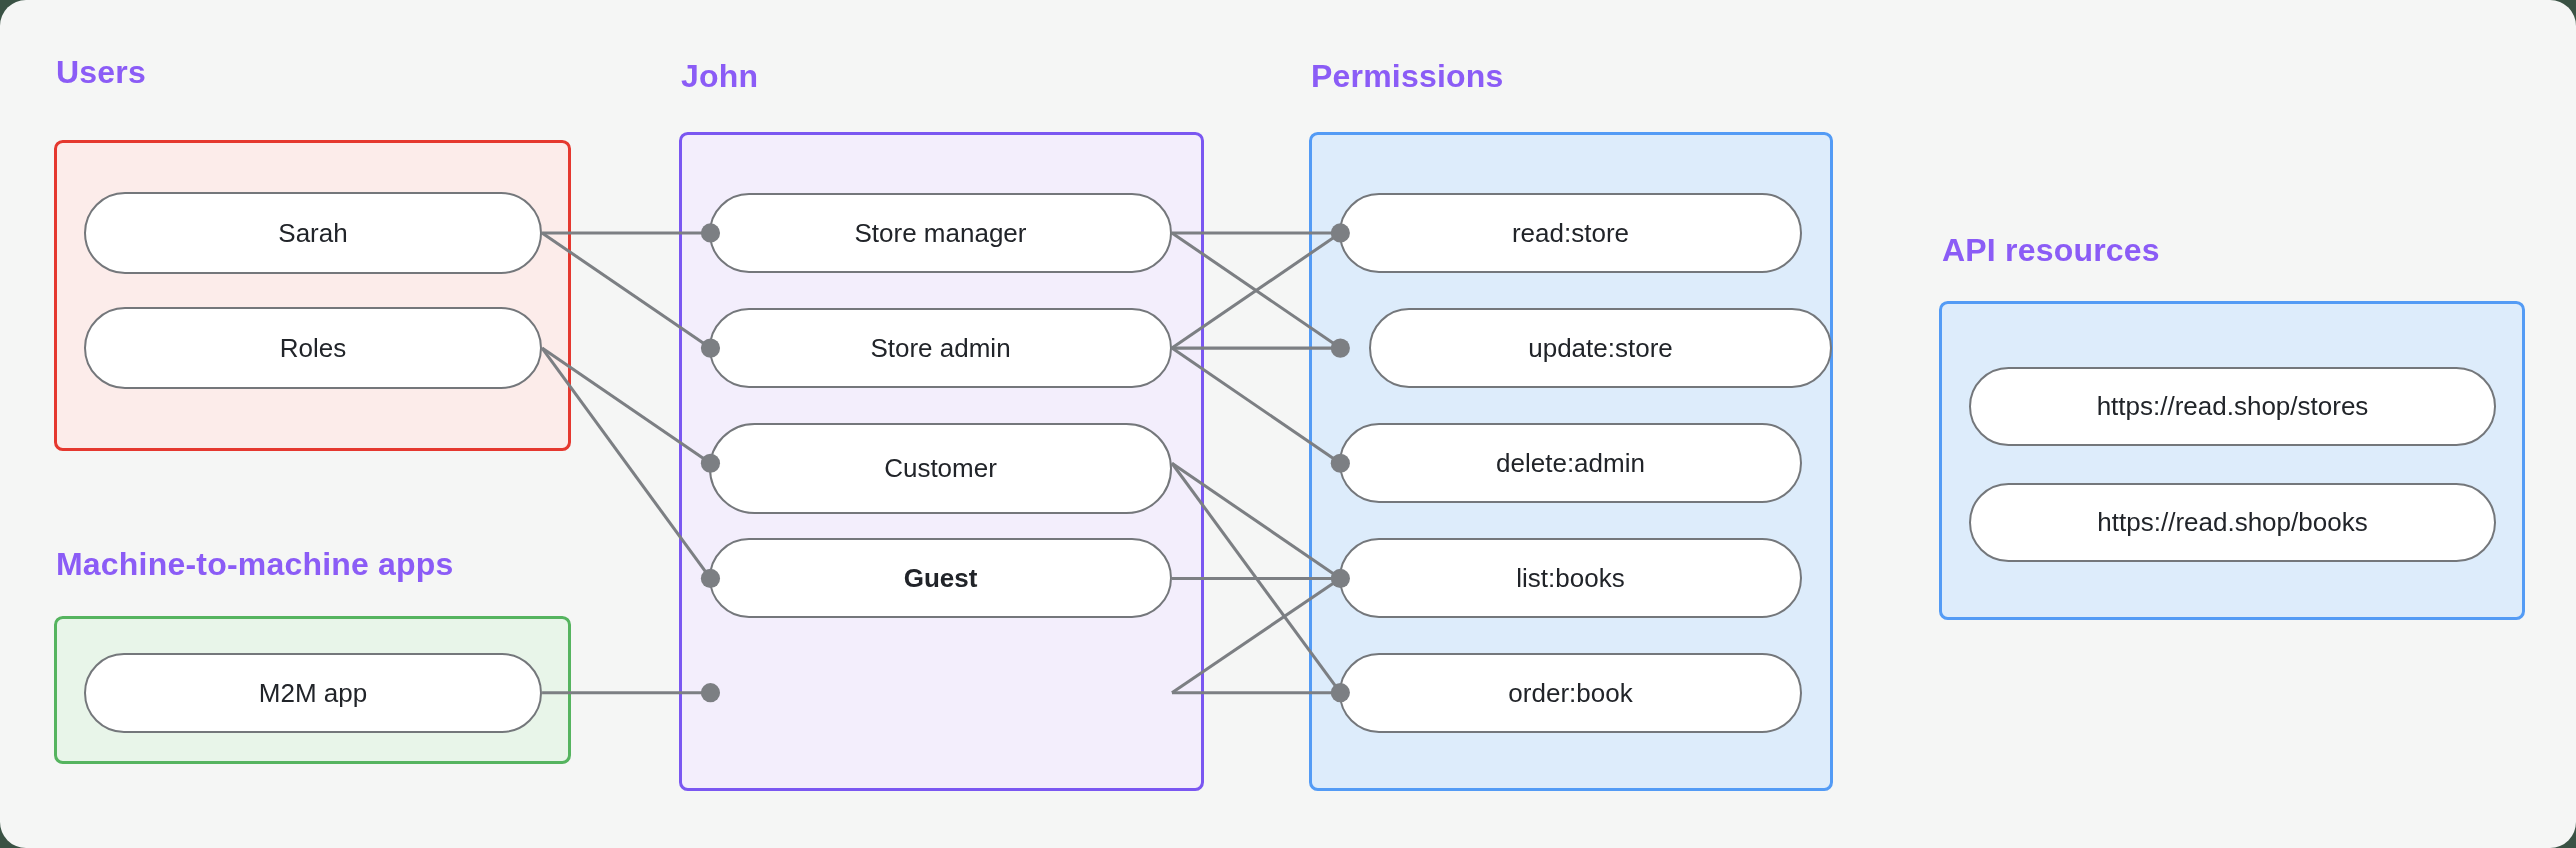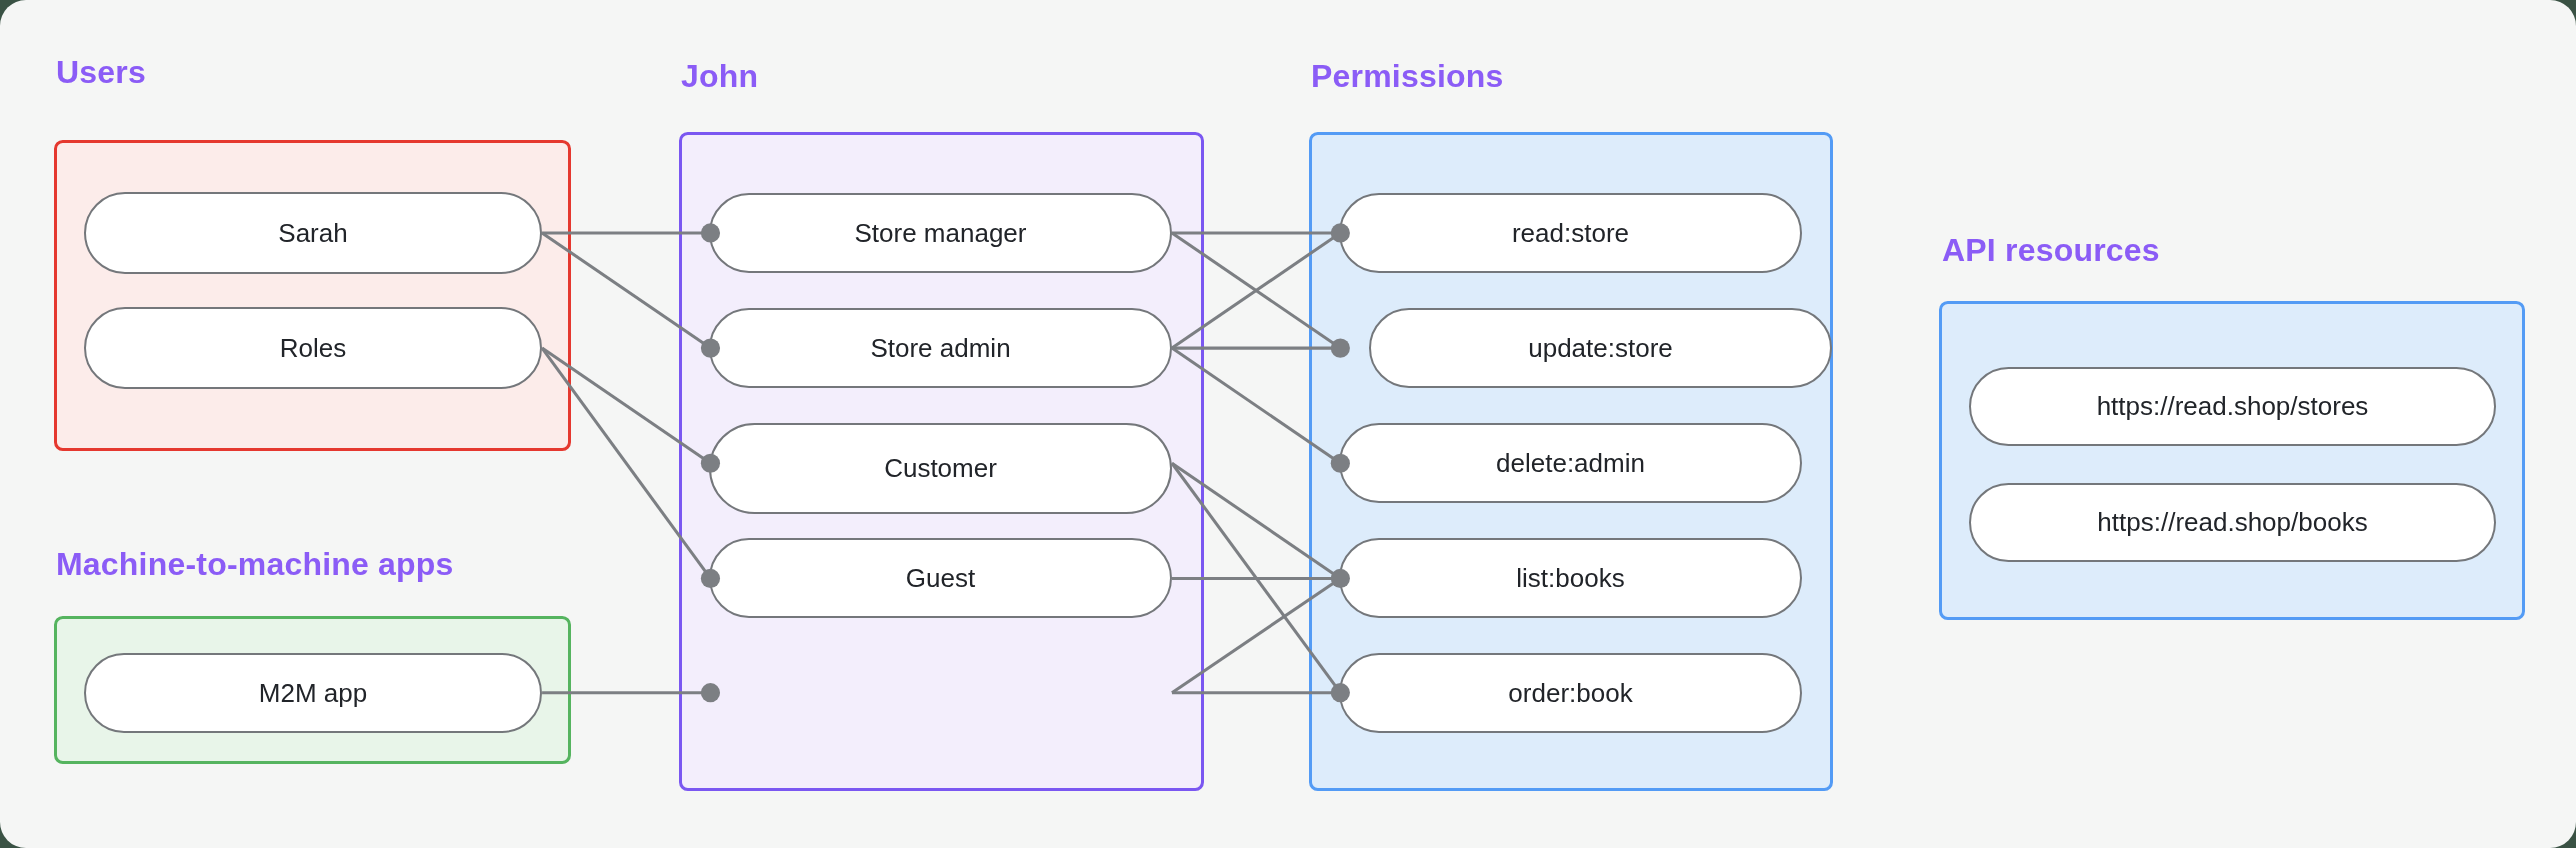--- a/index.html
+++ b/index.html
@@ -86,21 +86,21 @@
   </div>
   <div class="node" style="left: 709px; top: 193px; width: 463px; height: 80px; border-color: rgb(116, 119, 123);">
     <span>Store manager</span>
   </div>
   <div class="node" style="left: 709px; top: 308px; width: 463px; height: 80px; border-color: rgb(116, 119, 123);">
     <span>Store admin</span>
   </div>
   <div class="node" style="left: 709px; top: 423px; width: 463px; height: 91px; border-color: rgb(116, 119, 123);">
     <span>Customer</span>
   </div>
-  <div class="node" style="left: 709px; top: 538px; width: 463px; height: 80px; border-color: rgb(116, 119, 123);">
+  <div class="node" style="left: 709px; top: 538px; width: 463px; height: 80px; border-color: rgb(116, 119, 123); font-weight: bold;">
     <span>Guest</span>
   </div>
   <div class="node" style="left: 1339px; top: 193px; width: 463px; height: 80px; border-color: rgb(116, 119, 123);">
     <span>read:store</span>
   </div>
   <div class="node" style="left: 1369px; top: 308px; width: 463px; height: 80px; border-color: rgb(116, 119, 123);">
     <span>update:store</span>
   </div>
   <div class="node" style="left: 1339px; top: 423px; width: 463px; height: 80px; border-color: rgb(116, 119, 123);">
     <span>delete:admin</span>

